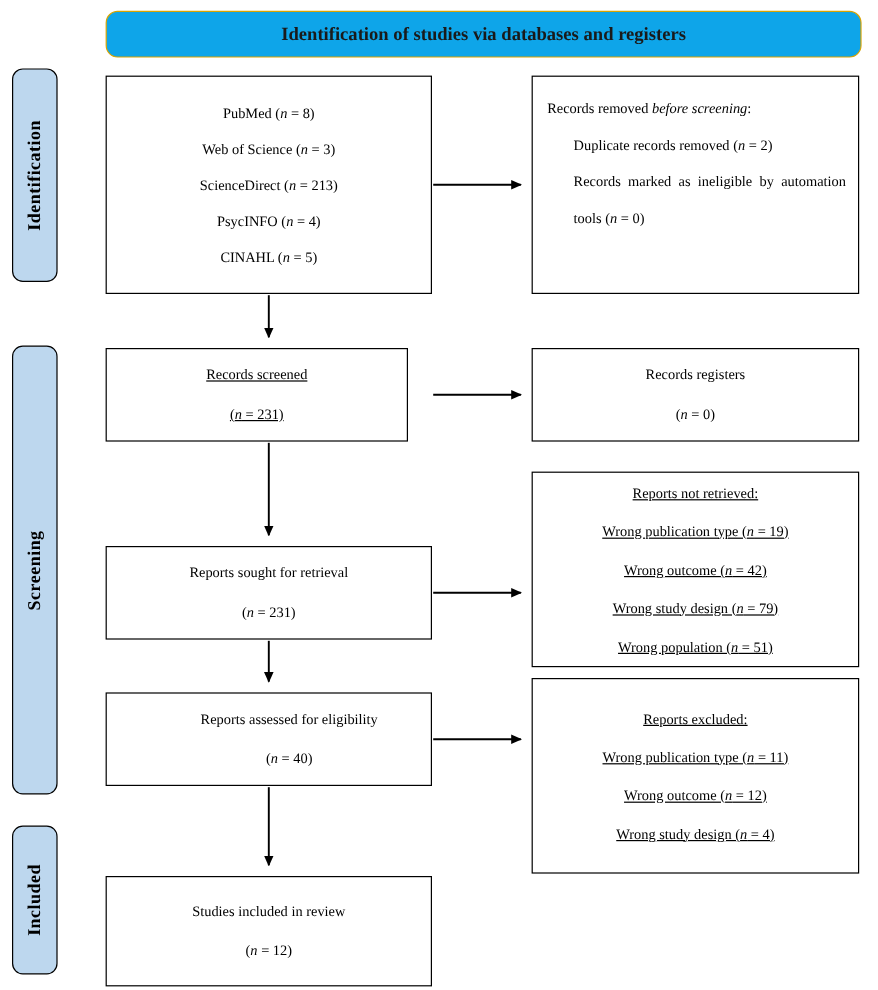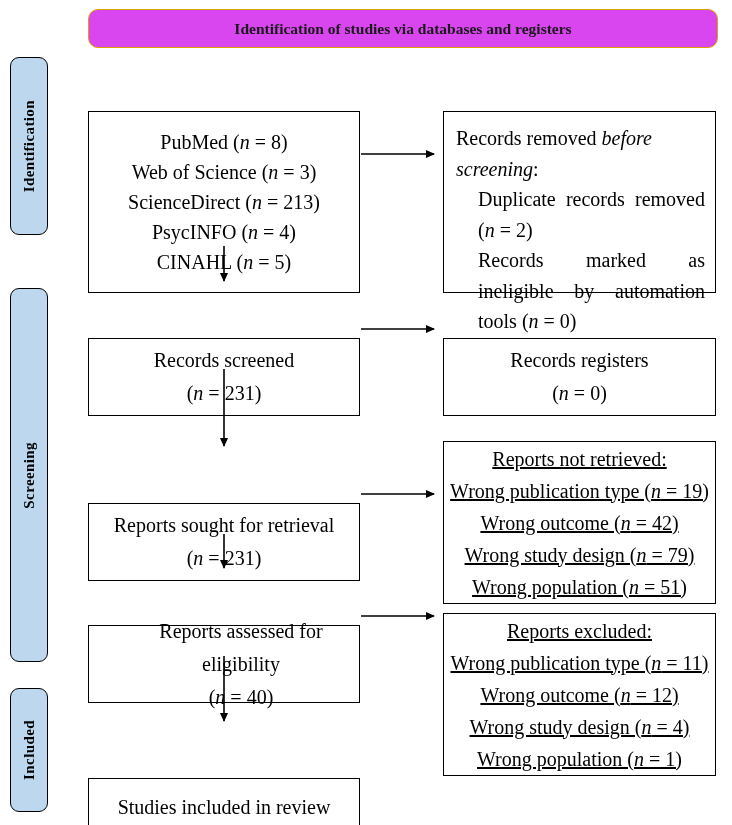--- a/index.html
+++ b/index.html
@@ -41,57 +41,56 @@
     white-space: nowrap;
   }
   .stage-identification { top: 57px;  height: 178px; }
   .stage-screening      { top: 288px; height: 374px; }
   .stage-included       { top: 688px; height: 124px; }
 
   .box {
     position: absolute;
     background: #fff;
     border: 1.6px solid #000;
-    font-size: 20px;
-    margin-top: 48px;
+    font-size: 12px;
   }
   .center-lines {
     display: flex; flex-direction: column;
     align-items: center; justify-content: center;
     text-align: center;
   }
   .lh30 .line { line-height: 30px; }
   .lh32 .line { line-height: 32px; text-decoration: underline; }
   .lh33 .line { line-height: 33px; }
 
   .box-databases     { left: 88px;  top: 63px;  width: 272px; height: 182px; }
   .box-removed       { left: 443px; top: 63px;  width: 273px; height: 182px; padding: 11px 10px 0 12px; line-height: 30.5px; }
   .box-removed .removed-items { margin-left: 22px; text-align: justify; }
-  .box-screened      { left: 88px;  top: 290px; width: 272px; height: 78px; }
+  .box-screened      { left: 88px;  top: 290px; width: 252px; height: 78px; text-decoration: underline; }
   .box-excluded1     { left: 443px; top: 290px; width: 273px; height: 78px; }
   .box-notretrieved  { left: 443px; top: 393px; width: 273px; height: 163px; }
   .box-sought        { left: 88px;  top: 455px; width: 272px; height: 78px; align-items: center; }
   .box-assessed      { left: 88px;  top: 577px; width: 272px; height: 78px; padding-left: 34px; }
   .box-excluded2     { left: 443px; top: 565px; width: 273px; height: 163px; }
   .box-included      { left: 88px;  top: 730px; width: 272px; height: 92px; }
 
   .arrows {
     position: absolute;
     left: 0; top: 0;
     width: 732px; height: 825px;
     pointer-events: none;
   }
   .arrows line { stroke: #000; stroke-width: 1.6; }
 </style>
 </head>
 <body>
 
 <div class="canvas">
 
-  <div class="banner" style="background: #d946ef;">
+  <div class="banner" style="background: #0ea5e9;">
     <span>Identification of studies via databases and registers</span>
   </div>
 
   <div class="stage stage-identification" style="background: rgb(189, 215, 238);">
     <span class="stage-text">Identification</span>
   </div>
   <div class="stage stage-screening" style="background: rgb(189, 215, 238);">
     <span class="stage-text">Screening</span>
   </div>
   <div class="stage stage-included" style="background: rgb(189, 215, 238);">
@@ -140,21 +139,20 @@
   <div class="box box-assessed center-lines lh33">
       <div class="line">Reports assessed for eligibility</div>
       <div class="line">(<i>n</i> = 40)</div>
     </div>
 
   <div class="box box-excluded2 center-lines lh32">
       <div class="line">Reports excluded:</div>
       <div class="line">Wrong publication type (<i>n</i> = 11)</div>
       <div class="line">Wrong outcome (<i>n</i> = 12)</div>
       <div class="line">Wrong study design (<i>n</i> = 4)</div>
-      <div class="line">Wrong population (<i>n</i> = 1)</div>
     </div>
 
   <div class="box box-included center-lines lh33">
       <div class="line">Studies included in review</div>
       <div class="line">(<i>n</i> = 12)</div>
     </div>
 
   <svg class="arrows" viewBox="0 0 732 825">
     <defs>
       <marker id="ah" markerWidth="9" markerHeight="8" refX="8" refY="4" orient="auto" markerUnits="userSpaceOnUse">

